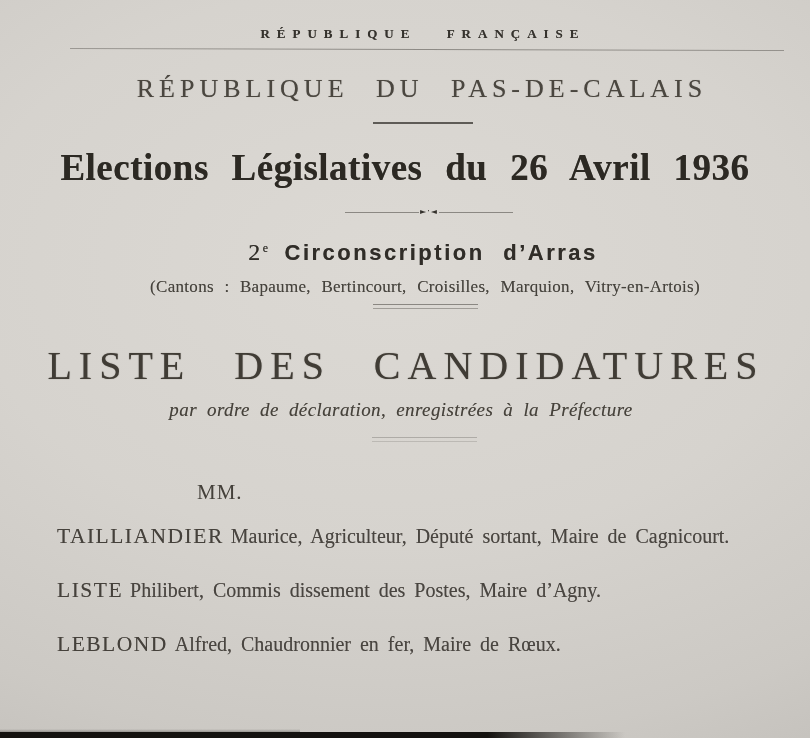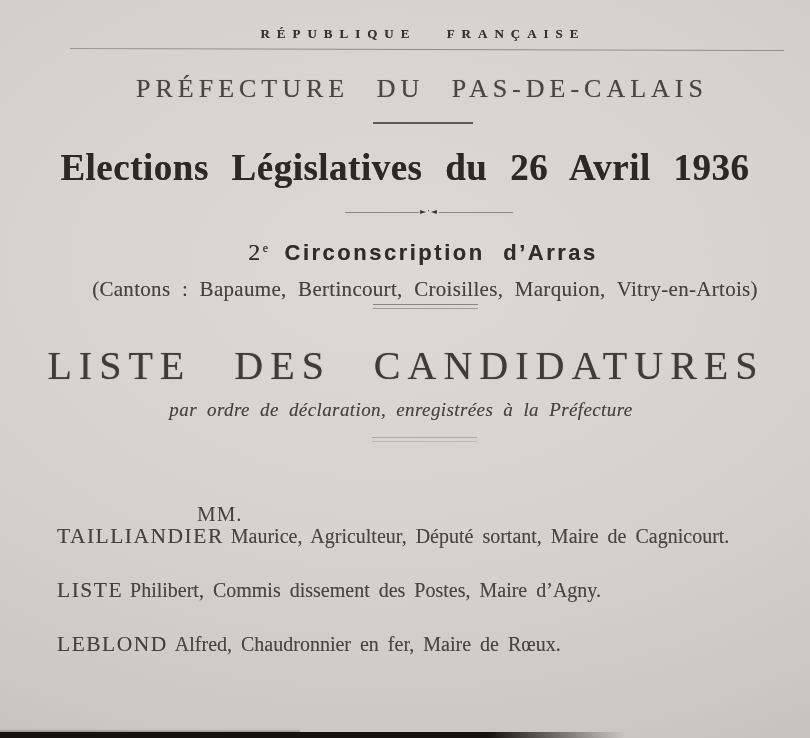--- a/index.html
+++ b/index.html
@@ -52,40 +52,40 @@
     top:239px;left:36px;right:0;text-align:center;
     font-family:"Liberation Sans","DejaVu Sans",sans-serif;
     font-size:22px;font-weight:bold;letter-spacing:2.5px;word-spacing:10px;
     color:#302d28;text-shadow:0 0 .6px rgba(48,45,40,.55);
   }
   .circ-num{font-family:"Liberation Serif",serif;font-weight:normal;font-size:24px;}
   .circ-line sup{font-size:12px;font-weight:normal;font-family:"Liberation Serif",serif;}
   .circ-label{margin-left:14px;}
   .cantons{
     top:277px;left:40px;right:0;text-align:center;
-    font-size:21px;word-spacing:6px;letter-spacing:.3px;
+    font-size:17px;word-spacing:6px;letter-spacing:.3px;
     color:#45423c;text-shadow:0 0 .5px rgba(69,66,60,.45);
   }
   .rule-dbl{
     height:3px;border-top:1px solid #8a8782;border-bottom:1px solid #a09d98;
   }
   .rule-cantons{top:304px;left:373px;width:105px;}
   .rule-liste{top:437px;left:372px;width:105px;border-top-color:#aeaba6;border-bottom-color:#bcb9b4;}
   .liste-title{
     top:342px;left:2px;right:0;text-align:center;
     font-size:40px;letter-spacing:7px;word-spacing:26px;
     color:#403c35;text-shadow:0 0 1px rgba(64,60,53,.55);
   }
   .liste-subtitle{
     top:399px;left:8px;right:16px;text-align:center;
     font-style:italic;font-size:19px;word-spacing:5px;letter-spacing:.4px;
     color:#46423b;text-shadow:0 0 .5px rgba(70,66,59,.45);
   }
   .salutation{
-    top:480px;left:197px;font-size:21px;letter-spacing:1px;color:#44403a;margin-top:22px;
+    top:480px;left:197px;font-size:21px;letter-spacing:1px;color:#44403a;
   }
   .candidate{
     left:57px;right:30px;margin:0;
     font-size:20px;word-spacing:4px;color:#494540;
     text-shadow:0 0 .5px rgba(73,69,64,.45);
     white-space:nowrap;
   }
   .candidate .surname{font-size:21.5px;letter-spacing:1.5px;margin-right:7px;color:#45413b;}
   .cand-0{top:524px;}
   .cand-1{top:578px;}
@@ -101,21 +101,21 @@
   }
 </style>
 </head>
 <body>
 
 <div class="page">
 
   <div class="abs republique">RÉPUBLIQUE FRANÇAISE</div>
   <div class="abs rule-top"></div>
 
-  <div class="abs prefecture">PRÉFECTURE DU PAS-DE-CALAIS</div>
+  <div class="abs prefecture">RÉPUBLIQUE DU PAS-DE-CALAIS</div>
   <div class="abs rule-pref"></div>
 
   <div class="abs election-title">Elections Législatives du 26 Avril 1936</div>
 
   <div class="abs ornament">
     <span class="orn-line"></span>
     <span class="orn-center">►·◄</span>
     <span class="orn-line"></span>
   </div>
 

